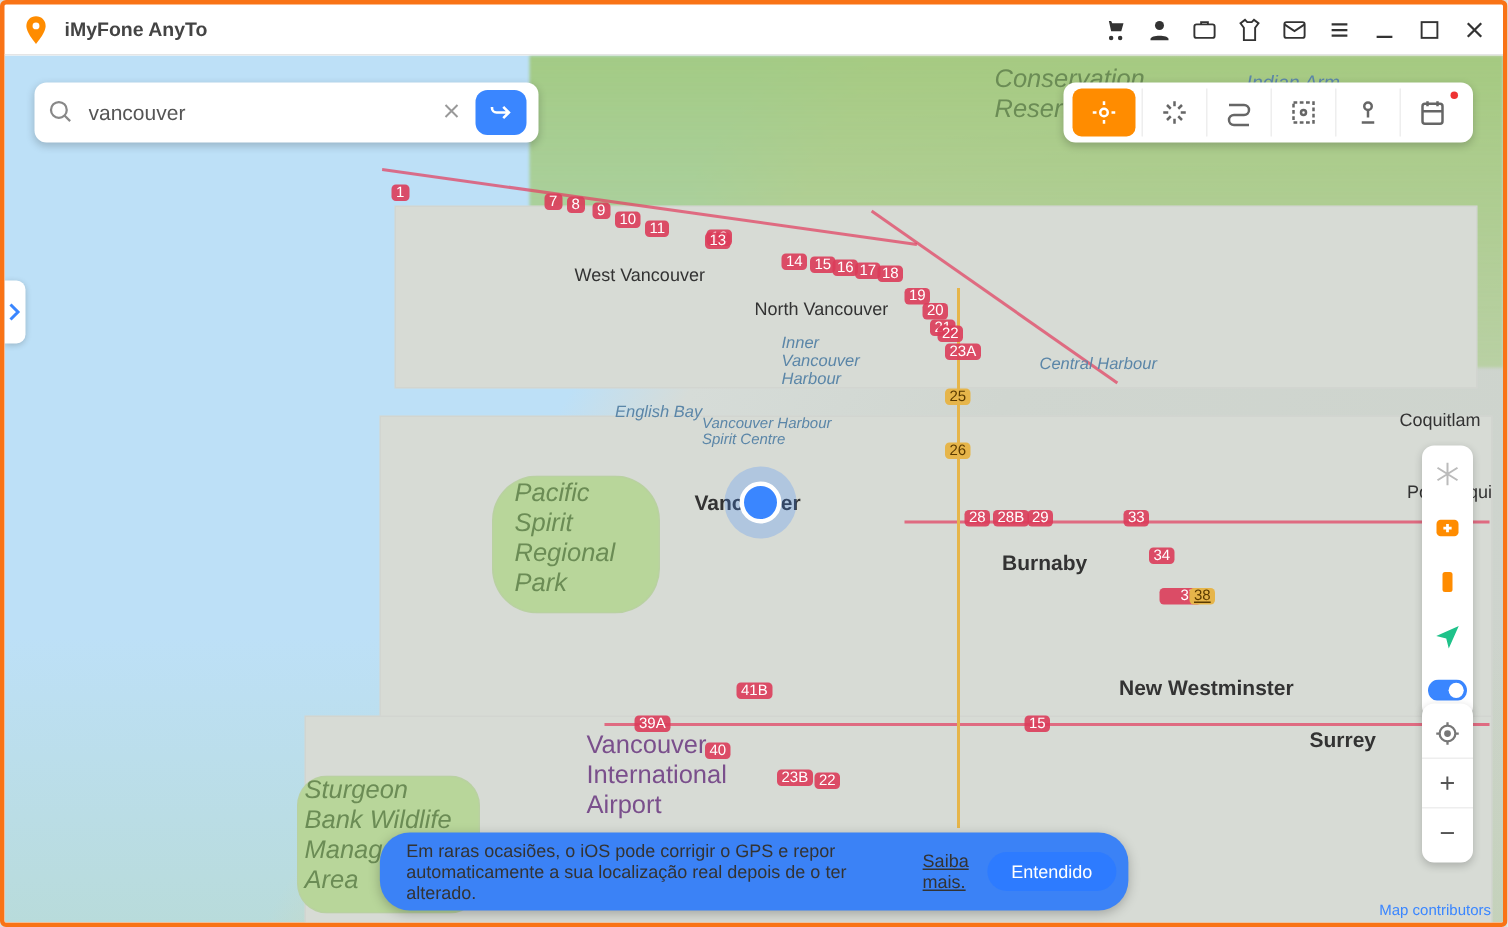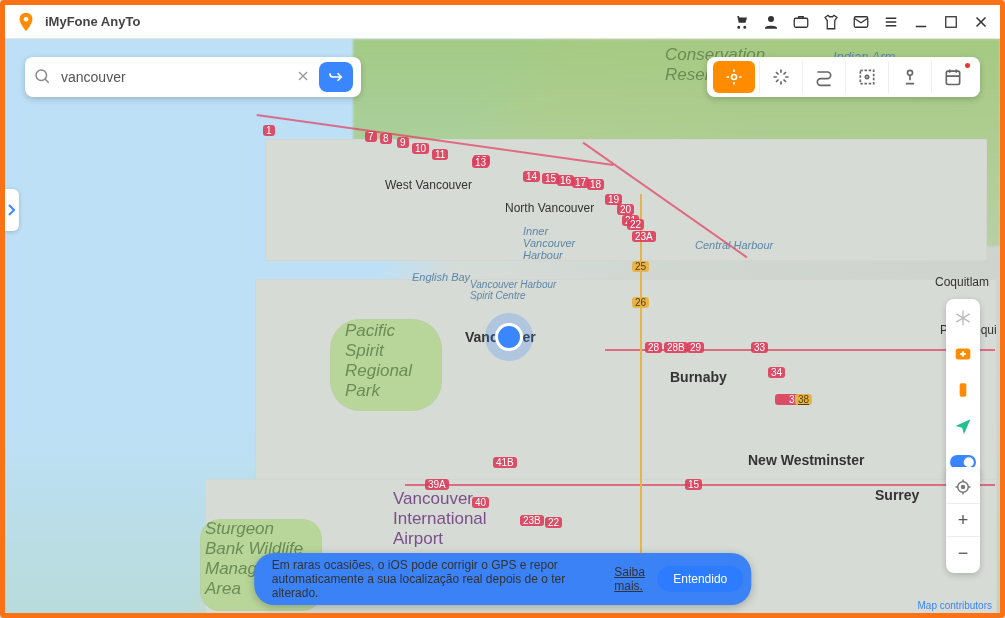--- a/index.html
+++ b/index.html
@@ -2,21 +2,21 @@
 <html><head>
 <meta charset="utf-8">
 <style>
 
 html, body {
   margin: 0; padding: 0; width: 1005px; height: 618px;
   font-family: "Segoe UI", Arial, sans-serif; font-size: 13px;
   color: #333; overflow: hidden; background: #ddd;
 }
 .window {
-  width: 1005px; height: 618px; background: #fff; border: 5px solid #f97316;
+  width: 1005px; height: 618px; background: #fff; border: 3px solid #f97316;
   box-sizing: border-box; display: flex; flex-direction: column;
   border-radius: 4px; overflow: hidden;
 }
 
 
 .titlebar {
   height: 33px; display: flex; align-items: center; padding: 0 10px;
   border-bottom: 1px solid #e5e5e5; gap: 8px;
 }
 .appicon {

